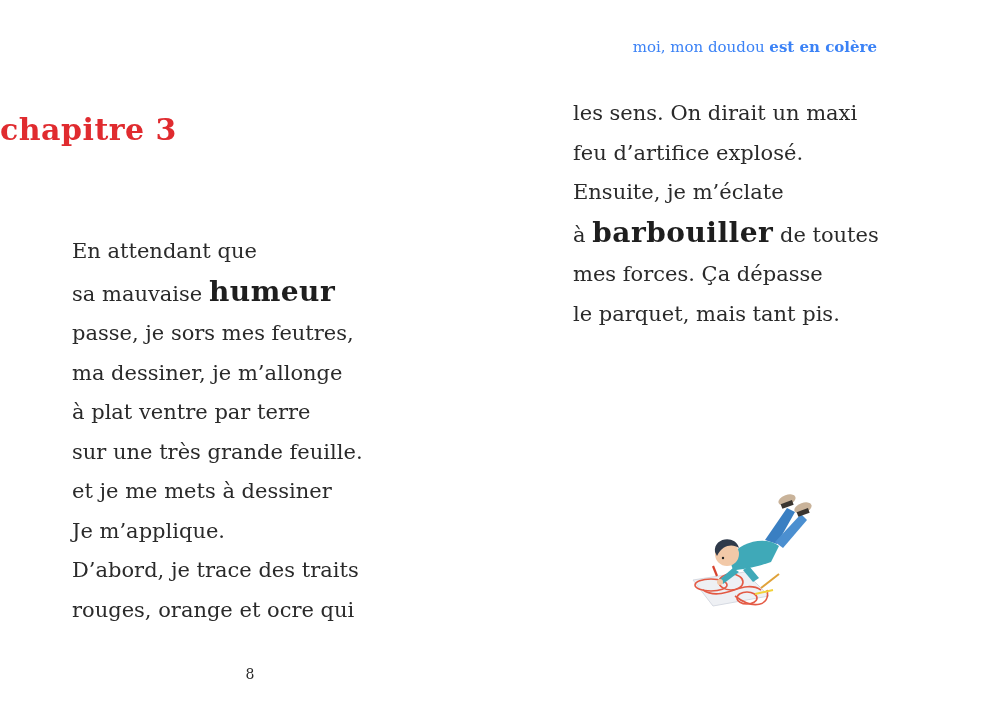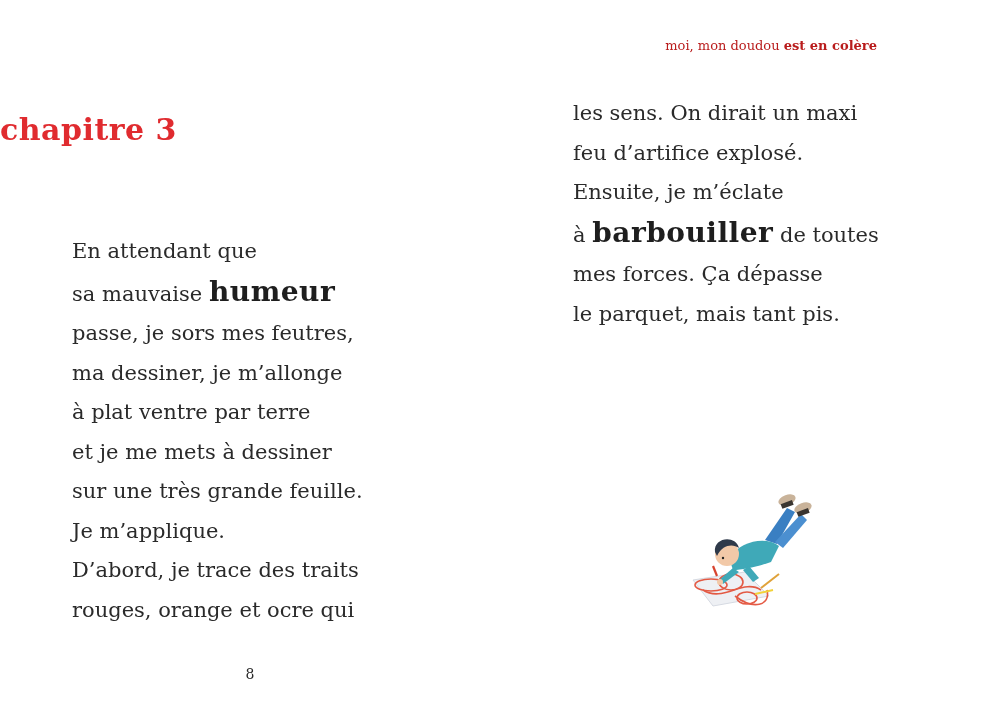--- a/index.html
+++ b/index.html
@@ -4,21 +4,21 @@
 <style>
   html, body { margin: 0; padding: 0; }
   body {
     width: 1000px; height: 720px; background: #ffffff; position: relative; overflow: hidden;
     font-family: "DejaVu Serif", "Liberation Serif", serif; color: #2a2a2a;
   }
   .page { position: absolute; top: 0; height: 720px; }
   .page-left { left: 0; width: 500px; }
   .page-right { left: 500px; width: 500px; }
   .running-head {
-    position: absolute; top: 38px; right: 123px; font-size: 13px; color: #b91c1c; white-space: nowrap;
+    position: absolute; top: 38px; right: 123px; font-size: 15px; color: #3b82f6; white-space: nowrap;
     font-family: "DejaVu Serif", serif;
   }
   .running-head b { font-weight: bold; }
   .chapter-title {
     position: absolute; top: 112px; left: 0; width: 500px; text-align: left;
     font-size: 30px; font-weight: bold; color: #e02b2f; font-family: "DejaVu Serif", serif;
     letter-spacing: 0.5px;
   }
   .text-block { position: absolute; font-size: 21px; line-height: 39.5px; }
   .text-block .line { display: block; white-space: nowrap; }
@@ -32,22 +32,22 @@
 <body>
 
 <div class="page page-left">
   <div class="chapter-title">chapitre 3</div>
   <div class="text-block left-text">
     <span class="line"><span>En attendant que</span></span>
     <span class="line"><span>sa mauvaise </span><span class="emph">humeur</span></span>
     <span class="line"><span>passe, je sors mes feutres,</span></span>
     <span class="line"><span>ma dessiner, je m’allonge</span></span>
     <span class="line"><span>à plat ventre par terre</span></span>
+    <span class="line"><span>sur une très grande feuille.</span></span>
     <span class="line"><span>et je me mets à dessiner</span></span>
-    <span class="line"><span>sur une très grande feuille.</span></span>
     <span class="line"><span>Je m’applique.</span></span>
     <span class="line"><span>D’abord, je trace des traits</span></span>
     <span class="line"><span>rouges, orange et ocre qui</span></span>
   </div>
   <div class="page-number">8</div>
 </div>
 
 <div class="page page-right">
   <div class="running-head"><span>moi, mon doudou </span><b>est en colère</b></div>
   <div class="text-block right-text">

